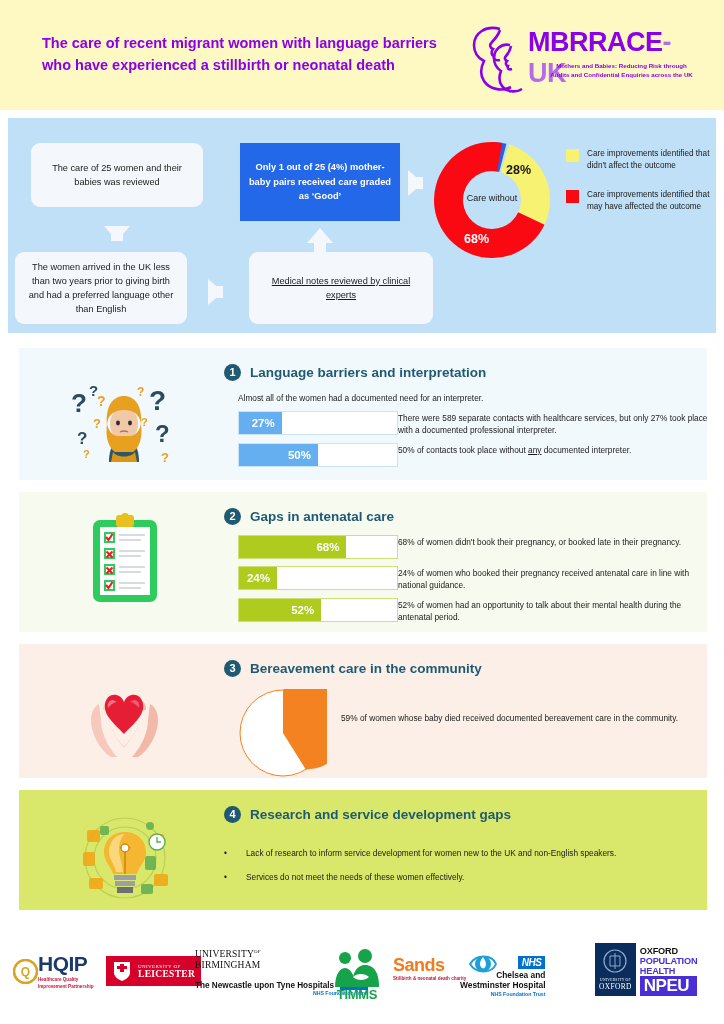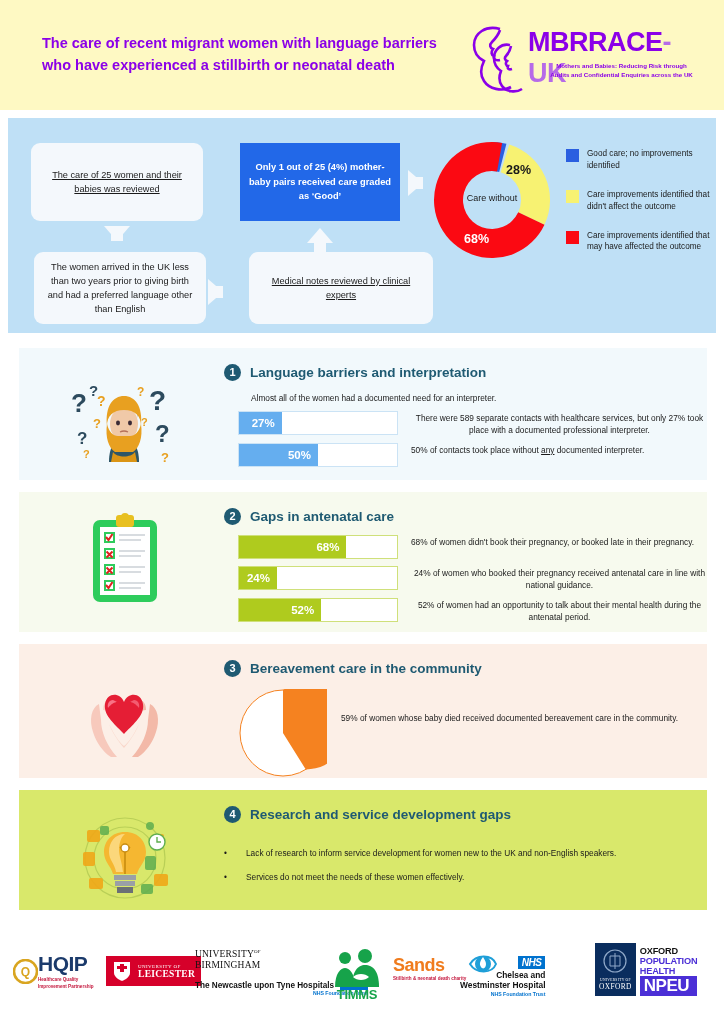--- a/index.html
+++ b/index.html
@@ -30,22 +30,22 @@
   
   .summary {
     position: absolute; left: 8px; top: 118px; width: 708px; height: 215px;
     background: #BFE0F6;
   }
   .sbox {
     position: absolute; background: #F4F8FC; border-radius: 9px;
     display: flex; align-items: center; justify-content: center;
     text-align: center; color: #1a1a1a; font-size: 9.2px; line-height: 1.55; padding: 6px 10px;
   }
-  .sbox-1 { left: 23px; top: 25px; width: 172px; height: 78px; text-decoration: underline; }
-  .sbox-2 { left: 26px; top: 134px; width: 172px; height: 72px; }
+  .sbox-1 { left: 23px; top: 25px; width: 172px; height: 64px; }
+  .sbox-2 { left: 7px; top: 134px; width: 172px; height: 72px; }
   .sbox-3 { left: 241px; top: 134px; width: 184px; height: 72px; text-decoration: underline; }
   .sbox-blue {
     position: absolute; left: 232px; top: 25px; width: 160px; height: 78px;
     background: #2268E8; color: #ffffff; font-weight: bold; font-size: 9.3px;
     display: flex; align-items: center; justify-content: center; text-align: center;
     line-height: 1.55; padding: 5px 8px;
   }
   .arrow { position: absolute; }
   .ar-down {
     left: 96px; top: 108px; width: 0; height: 0;
@@ -126,21 +126,21 @@
   .sec1 .bar-track { border: 1px solid #CBE3F5; }
   .sec2 .bar-track { border: 1px solid #CFE07A; }
   .bar-fill {
     position: absolute; left: 0; top: 0; height: 100%;
     display: flex; align-items: center; justify-content: flex-end;
     color: #ffffff; font-size: 11.5px; font-weight: bold; padding-right: 7px;
   }
   .sec1 .bar-fill { background: #65AEEF; }
   .sec2 .bar-fill { background: #AFCB1E; }
   .bar-note {
-    margin-left: 13px; font-size: 8.3px; color: #1a1a1a; line-height: 1.45; padding-top: 1px; text-align: center;
+    font-size: 8.3px; color: #1a1a1a; line-height: 1.45; padding-top: 1px;
   }
   .bar-note u { text-decoration: underline; }
 
   
   .pie3 { position: absolute; left: 220px; top: 45px; width: 88px; height: 88px; }
   .sec3-note {
     position: absolute; left: 322px; top: 68px; width: 360px;
     font-size: 8.3px; color: #1a1a1a; line-height: 1.5;
   }
 
@@ -221,24 +221,20 @@
         <path d="M 17.3 -55.4 A 58 58 0 0 1 52.46 24.75 L 26.23 12.37 A 29 29 0 0 0 8.65 -27.7 Z" fill="#F7F272"></path>
         <path d="M 52.46 24.75 A 58 58 0 1 1 10.11 -57.11 L 5.06 -28.56 A 29 29 0 1 0 26.23 12.37 Z" fill="#FB0912"></path>
       </g>
     </svg>
     <div class="donut-label">Care without</div>
     <div class="donut-pct pct-28">28%</div>
     <div class="donut-pct pct-68">68%</div>
   </div>
 
   <div class="legend">
-    <div class="legend-row">
-      <div class="legend-sw" style="background:#2A5FE0"></div>
-      <div class="legend-txt">Good care; no improvements identified</div>
-    </div>
     <div class="legend-row">
       <div class="legend-sw" style="background:#F7F272"></div>
       <div class="legend-txt">Care improvements identified that didn't affect the outcome</div>
     </div>
     <div class="legend-row">
       <div class="legend-sw" style="background:#FB0912"></div>
       <div class="legend-txt">Care improvements identified that may have affected the outcome</div>
     </div>
   </div>
 </div>

